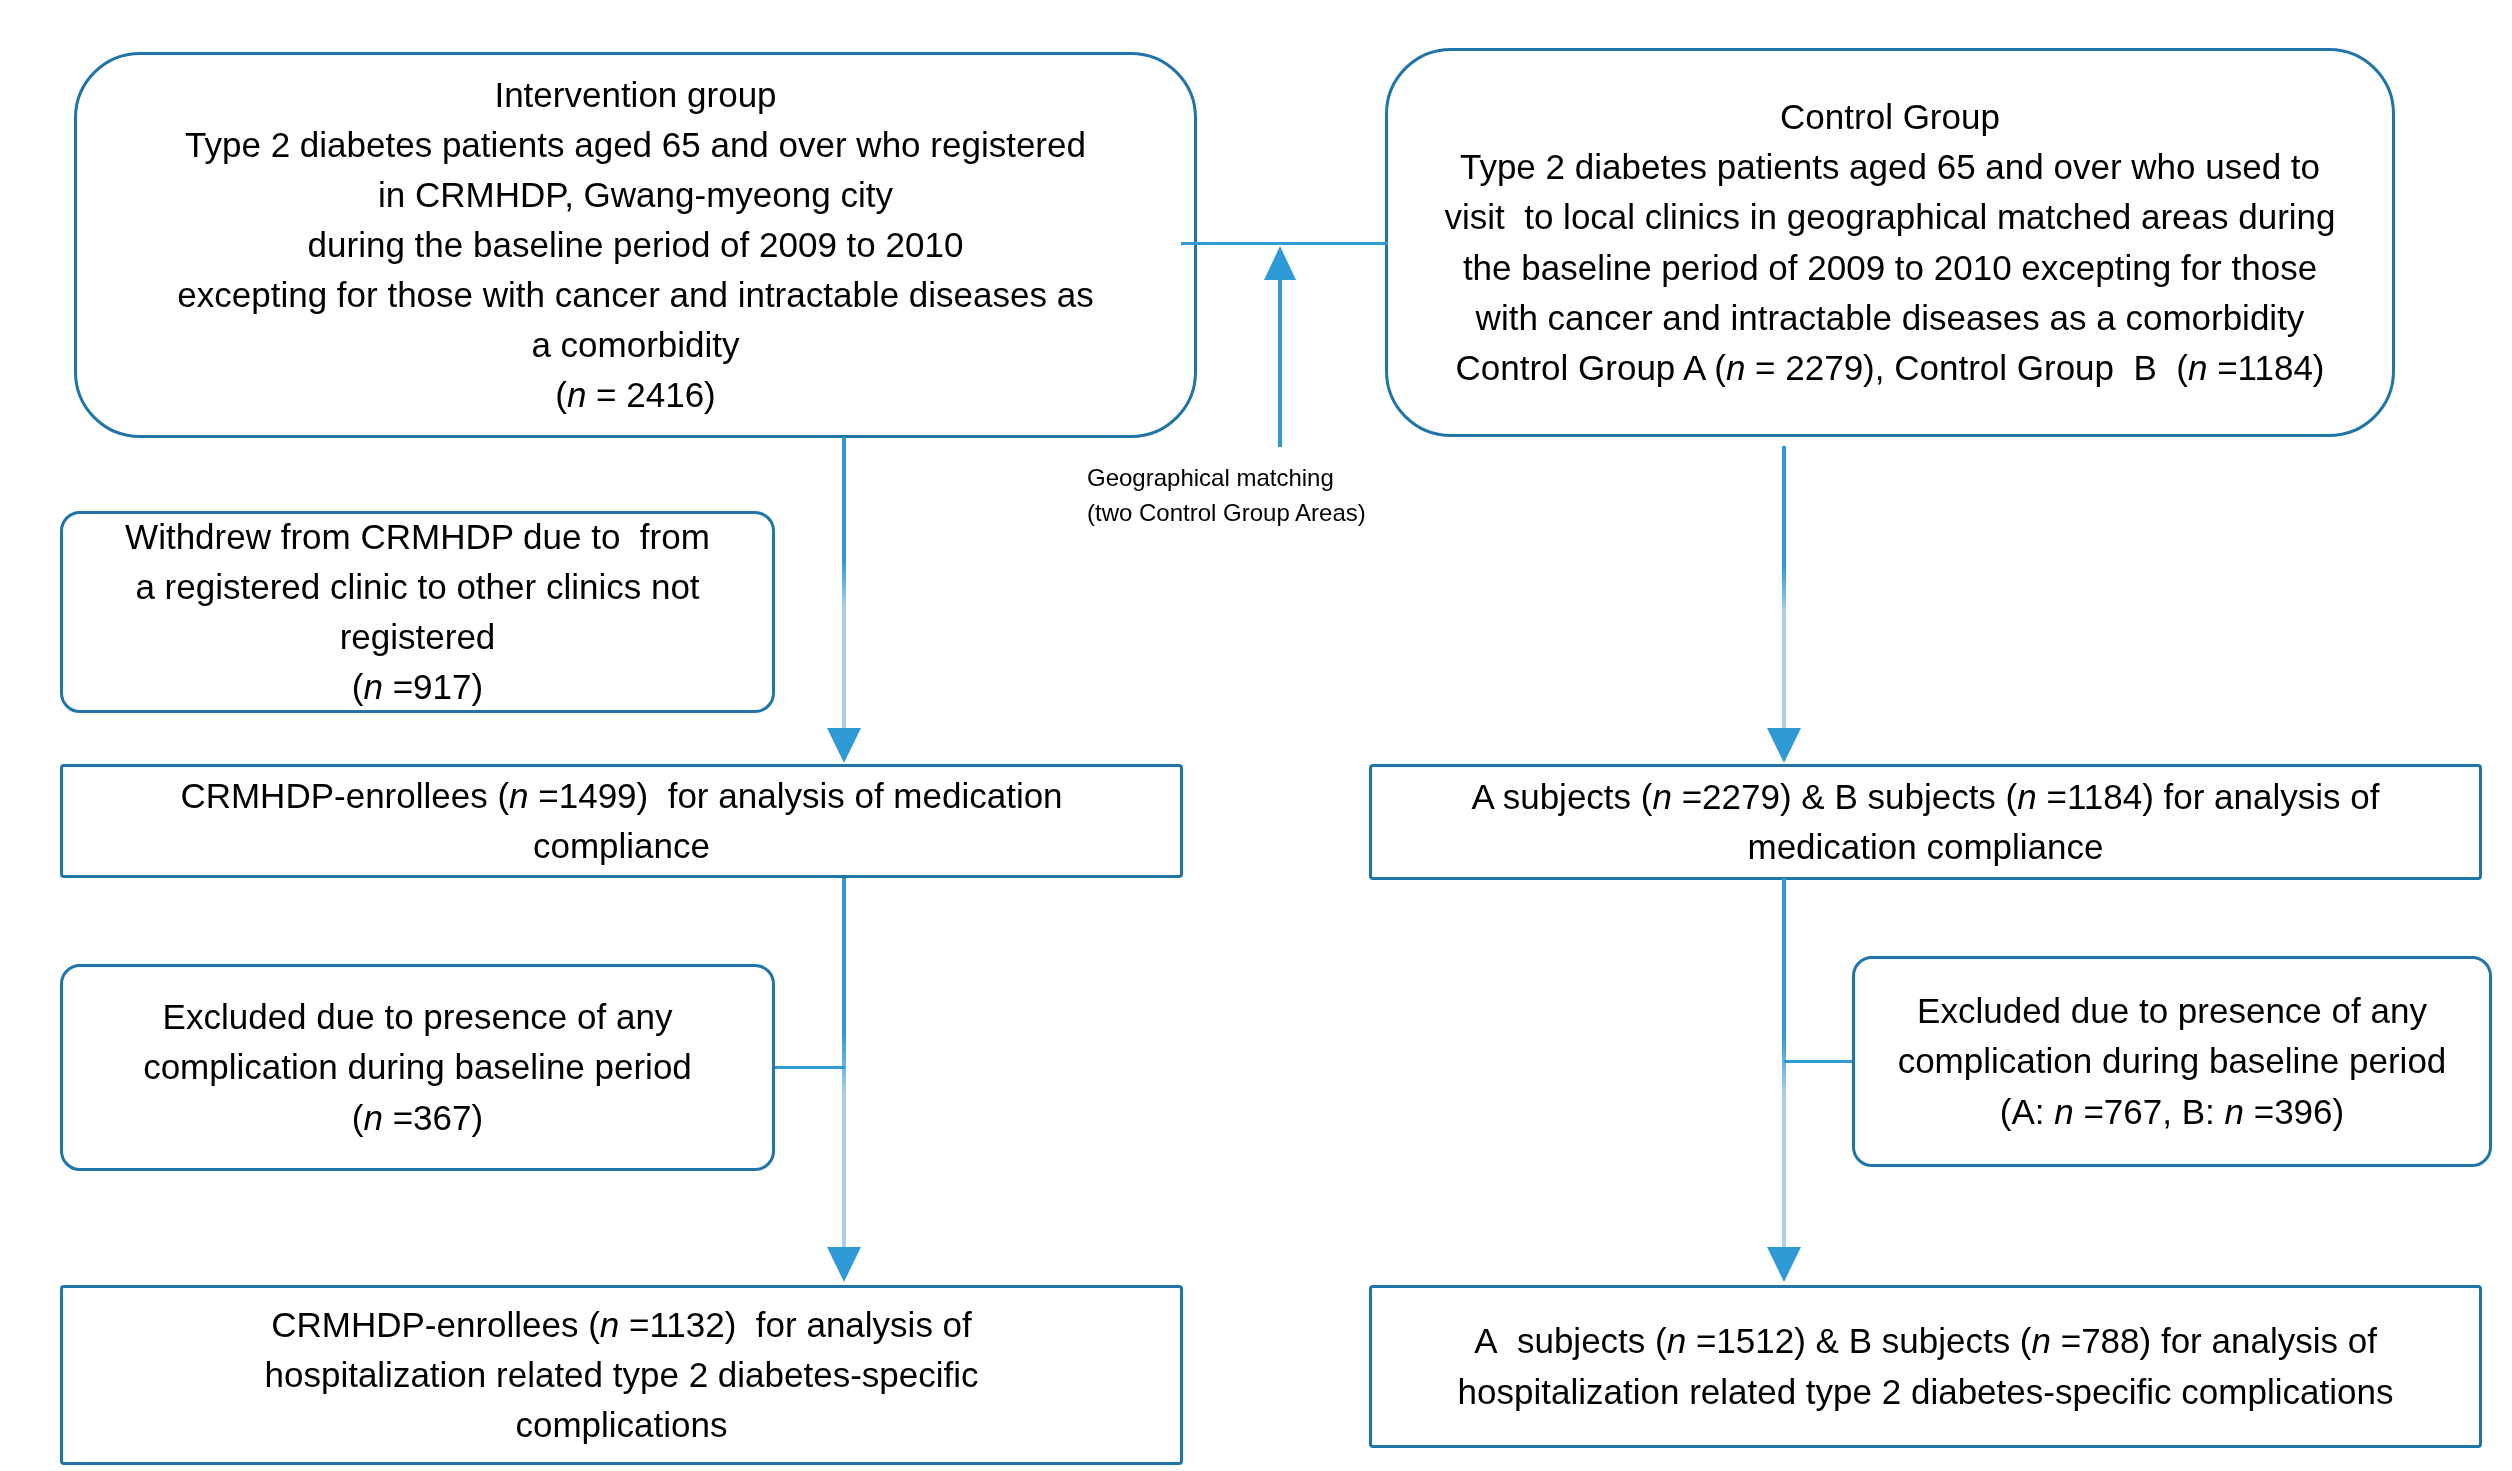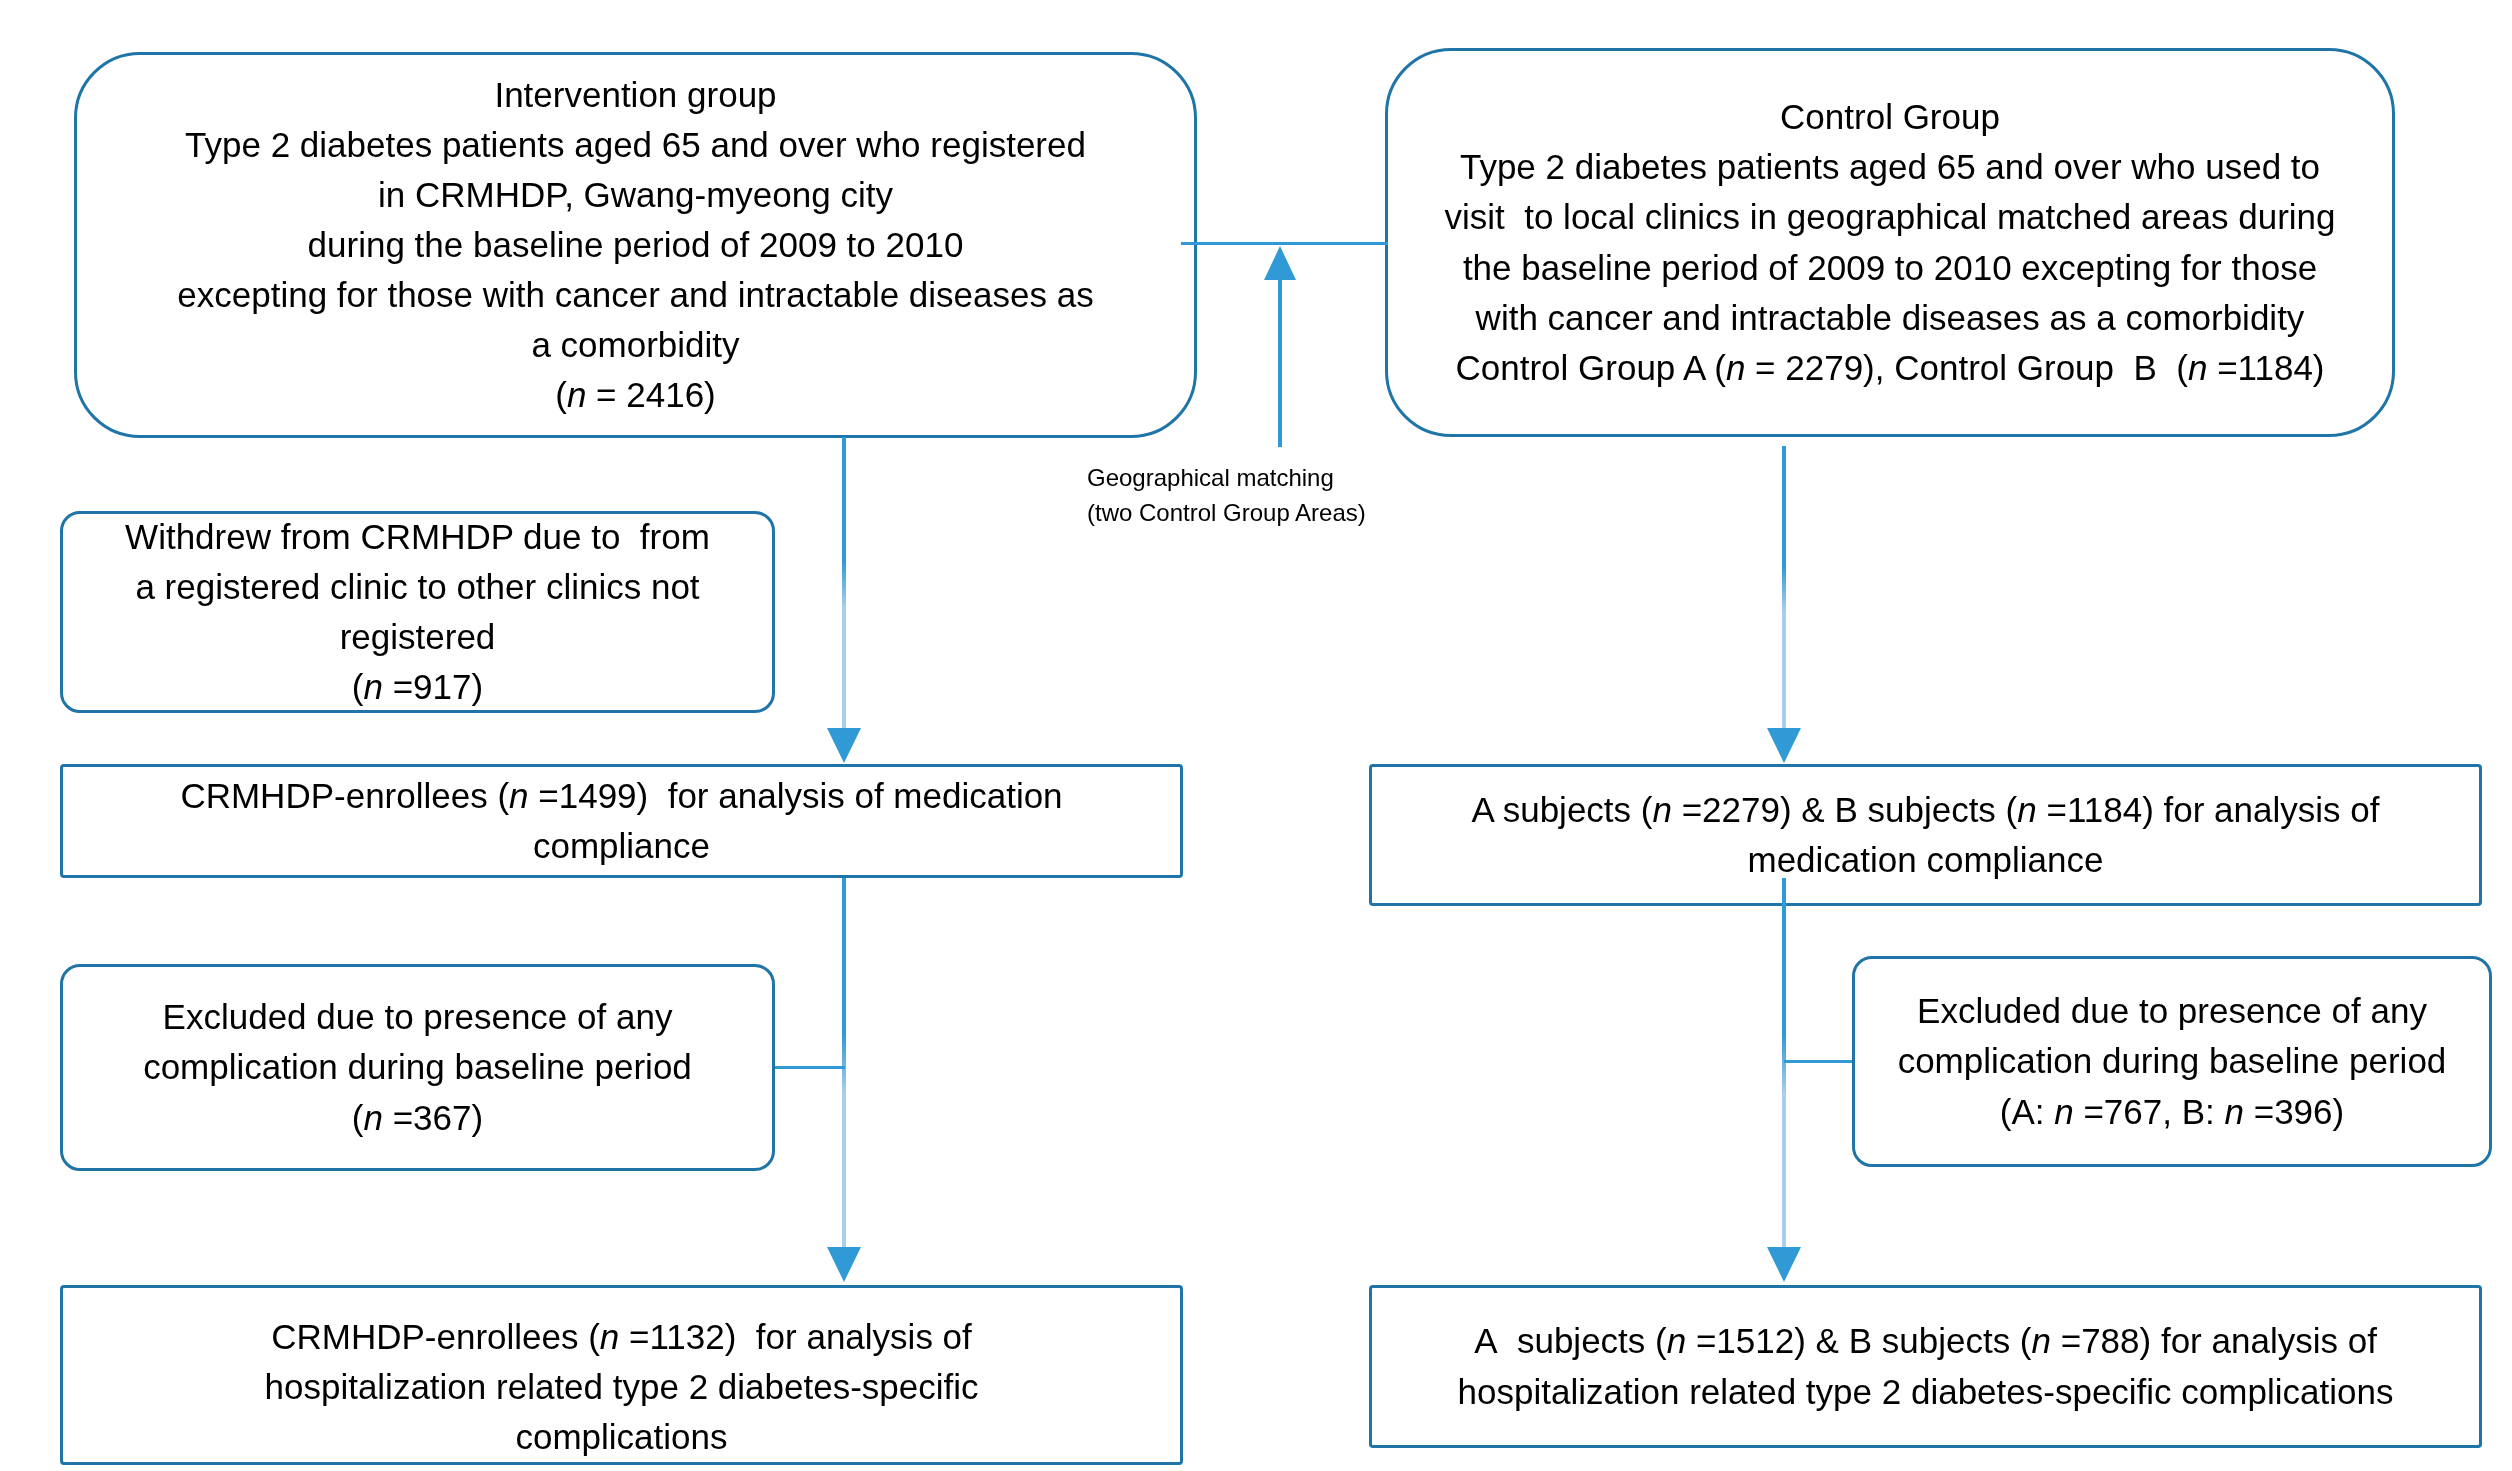--- a/index.html
+++ b/index.html
@@ -96,41 +96,41 @@
   <div class="shaft" style="left:842px; top:437px; height:294px;"></div>
   <div class="head-down" style="left:827px; top:728px;"></div>
 
   <div class="shaft" style="left:1782px; top:446px; height:286px;"></div>
   <div class="head-down" style="left:1767px; top:728px;"></div>
 
   <div class="box r-sm" style="left:60px; top:764px; width:1123px; height:114px;">
     <div class="box-text">CRMHDP-enrollees (<i>n</i> =1499)&nbsp; for analysis of medication<br>compliance</div>
   </div>
 
-  <div class="box r-sm" style="left:1369px; top:764px; width:1113px; height:142px;justify-content:center;">
+  <div class="box r-sm" style="left:1369px; top:764px; width:1113px; height:116px;justify-content:center;">
     <div class="box-text">A subjects (<i>n</i> =2279) &amp; B subjects (<i>n</i> =1184) for analysis of<br>medication compliance</div>
   </div>
 
   <div class="shaft" style="left:842px; top:878px; height:372px;"></div>
   <div class="head-down" style="left:827px; top:1247px;"></div>
 
   <div class="shaft" style="left:1782px; top:878px; height:372px;"></div>
   <div class="head-down" style="left:1767px; top:1247px;"></div>
 
   <div class="box r-md" style="left:60px; top:964px; width:715px; height:207px;">
     <div class="box-text">Excluded due to presence of any<br>complication during baseline period<br>(<i>n</i> =367)</div>
   </div>
   <div class="hline" style="left:775px; top:1066px; width:70px;"></div>
 
   <div class="box r-md" style="left:1852px; top:956px; width:640px; height:211px;">
     <div class="box-text">Excluded due to presence of any<br>complication during baseline period<br>(A: <i>n</i> =767, B: <i>n</i> =396)</div>
   </div>
   <div class="hline" style="left:1784px; top:1060px; width:68px;"></div>
 
-  <div class="box r-sm" style="left:60px; top:1285px; width:1123px; height:180px;align-items:flex-end;">
+  <div class="box r-sm" style="left:60px; top:1285px; width:1123px; height:180px;">
     <div class="box-text">CRMHDP-enrollees (<i>n</i> =1132)&nbsp; for analysis of<br>hospitalization related type 2 diabetes-specific<br>complications</div>
   </div>
 
   <div class="box r-sm" style="left:1369px; top:1285px; width:1113px; height:163px;">
     <div class="box-text">A&nbsp; subjects (<i>n</i> =1512) &amp; B subjects (<i>n</i> =788) for analysis of<br>hospitalization related type 2 diabetes-specific complications</div>
   </div>
 
 </div>
 
 

